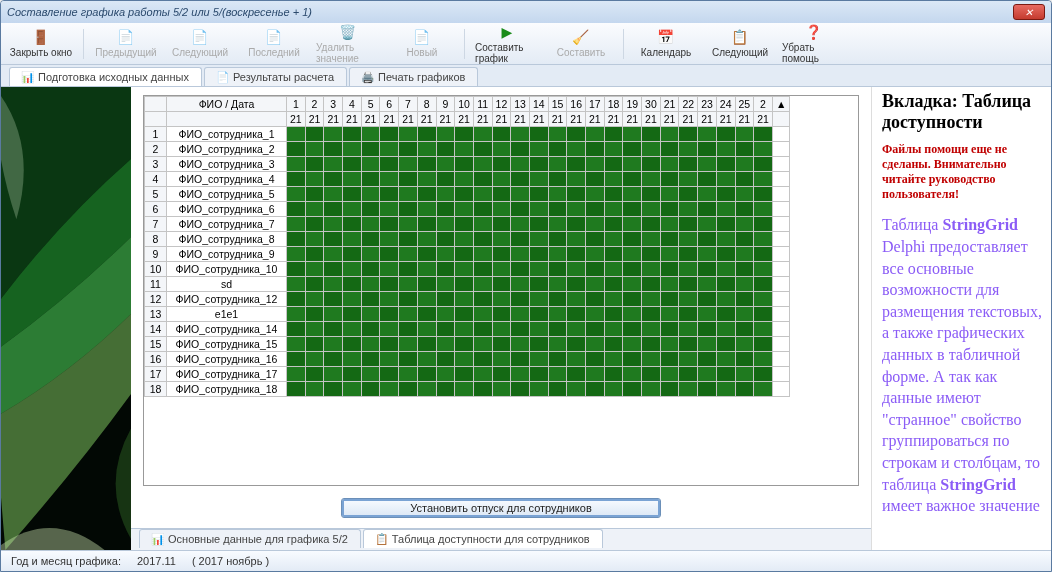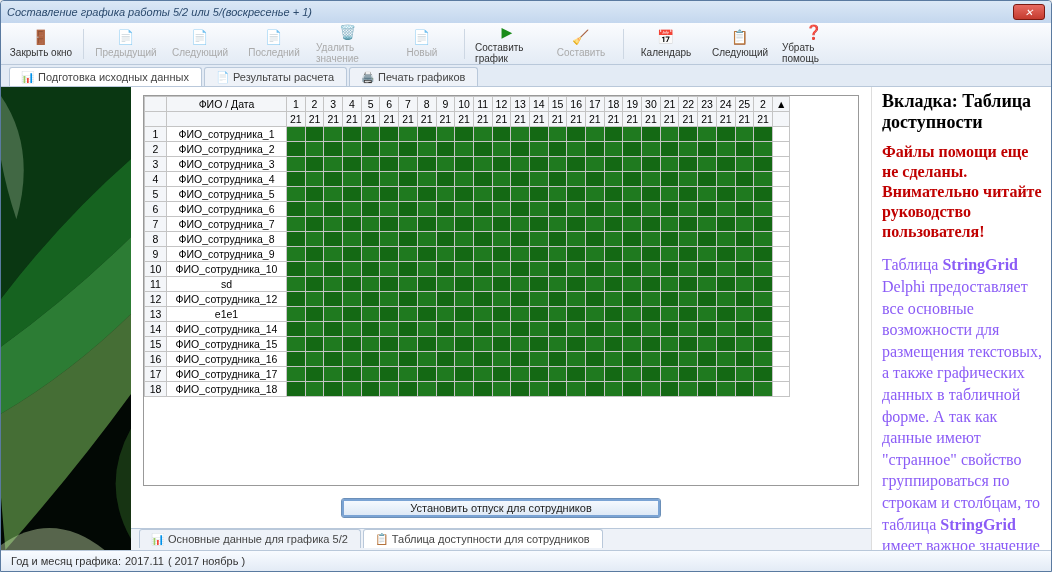--- a/index.html
+++ b/index.html
@@ -32,23 +32,23 @@
   table.grid td.fio { text-align: center; width: 120px; background: #fff; }
   table.grid td.rownum { text-align: center; width: 22px; background: #f4f6f9; }
   table.grid th.daynum { width: 18px; }
   table.grid td.avail { background: #1f7a1f; width: 18px; }
   table.grid td.avail-alt { background: #146914; }
   .set-vacation-row { padding: 12px 0 8px 0; display: flex; justify-content: center; }
   .set-vacation-btn { width: 320px; height: 20px; background: linear-gradient(to bottom,#f8fbff,#dbe7f5); border: 1px solid #6b8fb8; border-radius: 3px; cursor: pointer; font-size: 11px; color: #222; box-shadow: 0 0 0 2px #7aa3d4 inset; }
   .tabs-bottom { height: 22px; background: #eef2f8; border-top: 1px solid #b9c8da; display: flex; align-items: flex-start; padding-left: 8px; }
   .help-pane { width: 180px; background: #fff; padding: 4px 8px 8px 10px; overflow: auto; border-left: 1px solid #ddd; font-family: 'Times New Roman', serif; }
   .help-pane h2 { font-size: 18px; font-weight: bold; margin-bottom: 10px; line-height: 1.15; }
-  .help-warn { color: #c00000; font-weight: bold; font-size: 16px; margin-bottom: 12px; line-height: 1.25; }
+  .help-warn { color: #c00000; font-weight: bold; font-size: 12px; margin-bottom: 12px; line-height: 1.25; }
   .help-body { font-size: 16px; line-height: 1.35; color: #8b5cf6; }
-  .statusbar { height: 20px; background: linear-gradient(to bottom,#f8fbff,#e3ebf5); display: flex; align-items: center; padding: 0 10px; font-size: 11px; color: #333; gap: 4px; }
+  .statusbar { height: 20px; background: linear-gradient(to bottom,#f8fbff,#e3ebf5); display: flex; align-items: center; padding: 0 10px; font-size: 11px; color: #333; gap: 16px; }
   .statusbar .lbl { }
   .statusbar .val { }
 </style>
 </head>
 <body>
 
 <div class="window">
 
   <div class="titlebar">
     <span class="title">Составление графика работы 5/2 или 5/(воскресенье + 1)</span>

